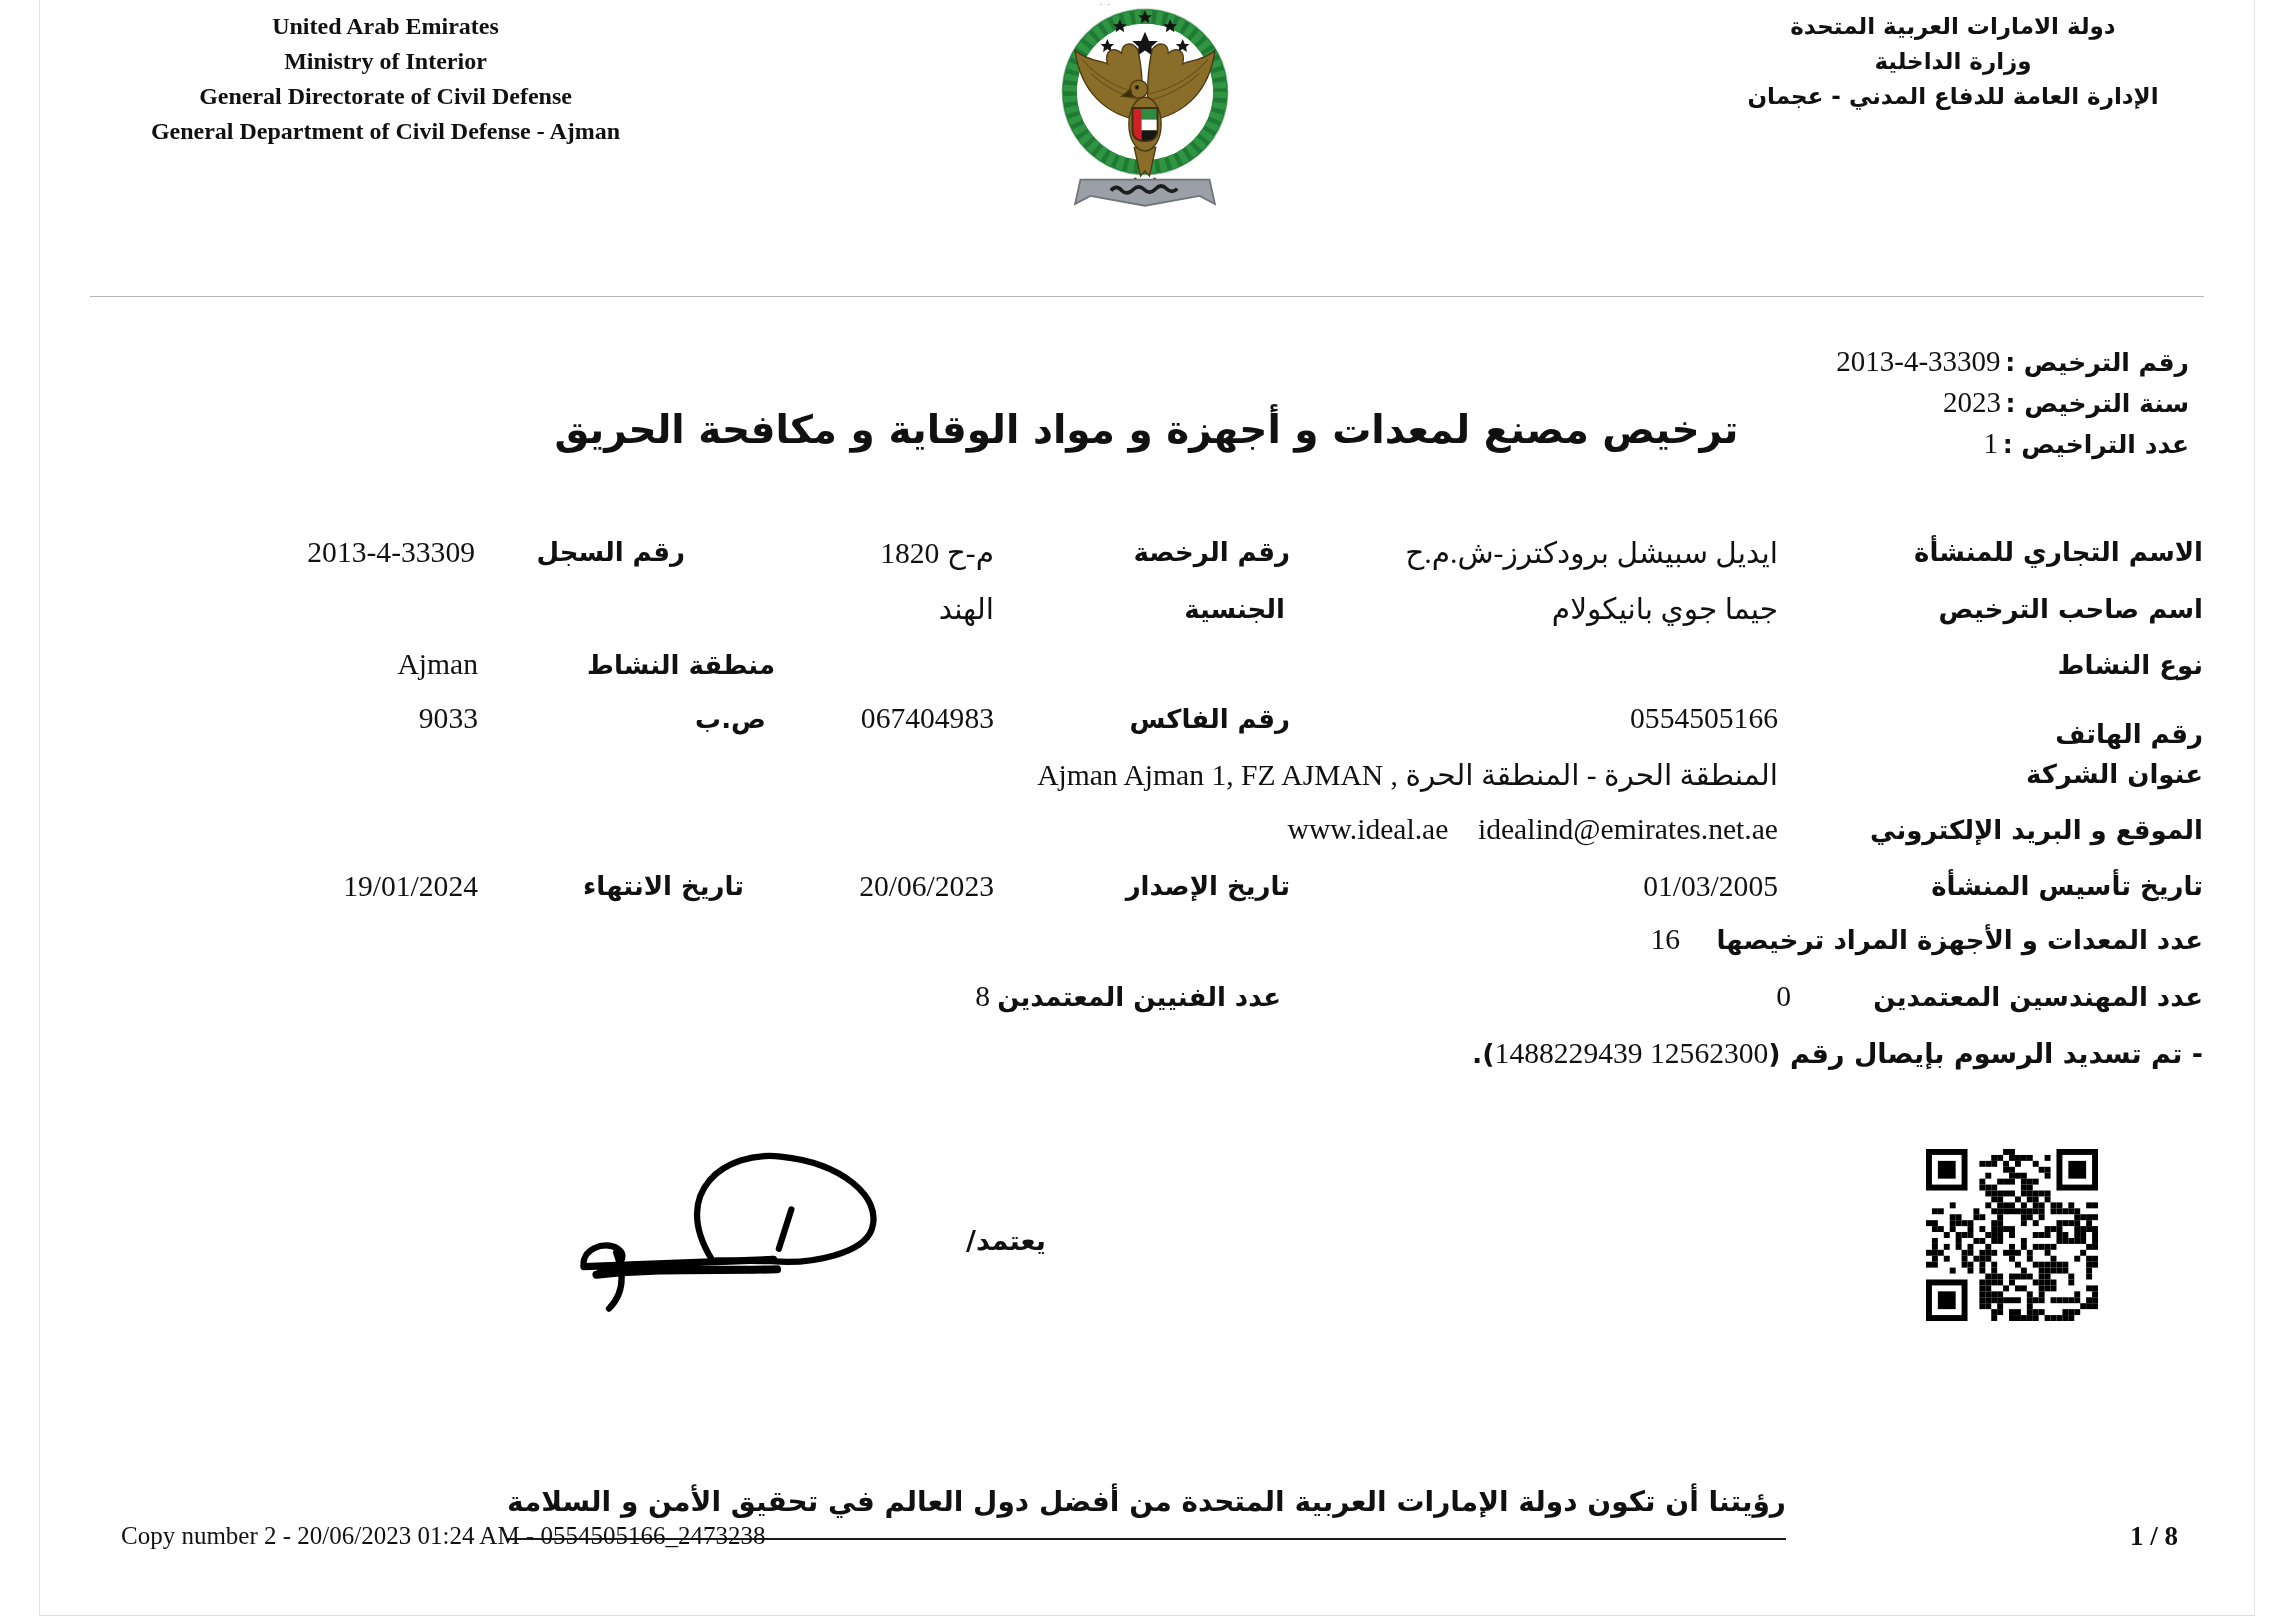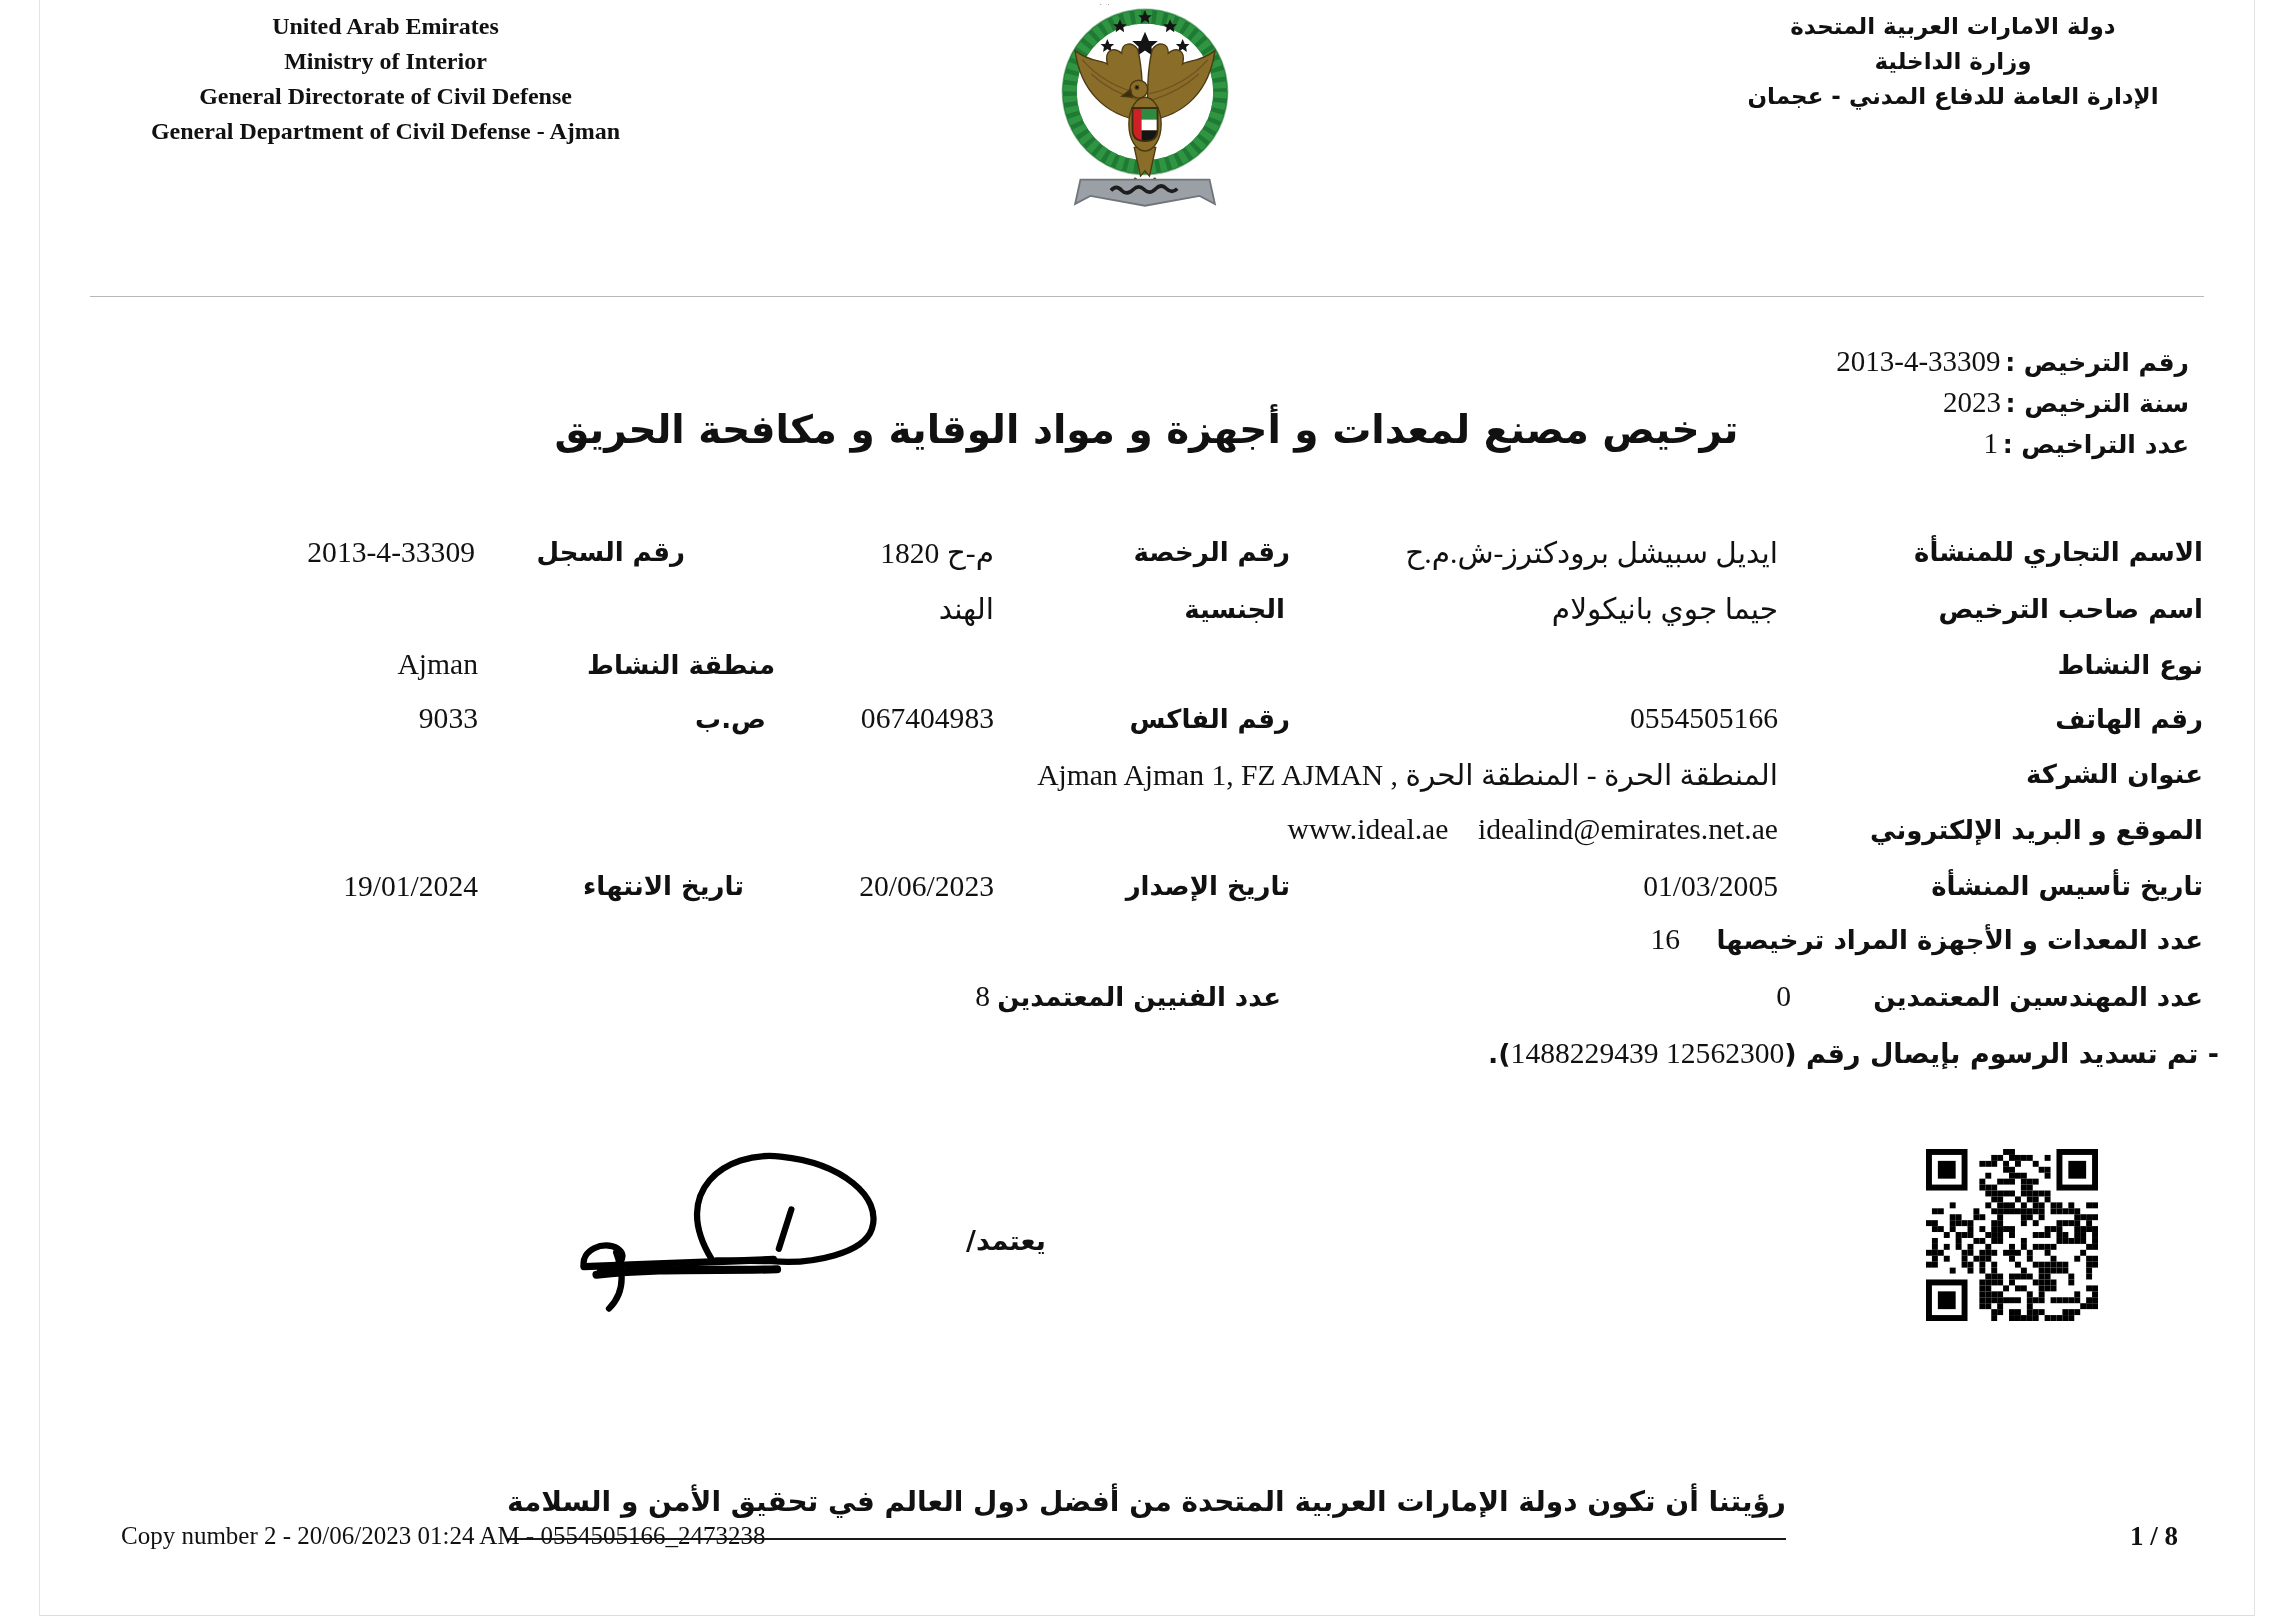--- a/index.html
+++ b/index.html
@@ -131,21 +131,21 @@
 
   <div class="abs f-label" style="right:90px;top:594px">اسم صاحب الترخيص</div>
   <div class="abs f-val" style="right:515px;top:592px" dir="auto">جيما جوي بانيكولام</div>
   <div class="abs f-label" style="right:1008px;top:594px">الجنسية</div>
   <div class="abs f-val" style="right:1299px;top:592px" dir="auto">الهند</div>
 
   <div class="abs f-label" style="right:90px;top:650px">نوع النشاط</div>
   <div class="abs f-label" style="right:1518px;top:650px">منطقة النشاط</div>
   <div class="abs f-val" style="right:1815px;top:648px" dir="auto">Ajman</div>
 
-  <div class="abs f-label" style="right:90px;top:704px">رقم الهاتف</div>
+  <div class="abs f-label" style="right:90px;top:719px">رقم الهاتف</div>
   <div class="abs f-val" style="right:515px;top:702px" dir="auto">0554505166</div>
   <div class="abs f-label" style="right:1003px;top:704px">رقم الفاكس</div>
   <div class="abs f-val" style="right:1299px;top:702px" dir="auto">067404983</div>
   <div class="abs f-label" style="right:1527px;top:704px">ص.ب</div>
   <div class="abs f-val" style="right:1815px;top:702px" dir="auto">9033</div>
 
   <div class="abs f-label" style="right:90px;top:759px">عنوان الشركة</div>
   <div class="abs f-val" style="right:515px;top:758px" dir="auto">المنطقة الحرة - المنطقة الحرة , Ajman Ajman 1, FZ AJMAN</div>
 
   <div class="abs f-label" style="right:90px;top:815px">الموقع و البريد الإلكتروني</div>
@@ -159,21 +159,21 @@
   <div class="abs f-val" style="right:1815px;top:870px" dir="auto">19/01/2024</div>
 
   <div class="abs f-label" style="right:90px;top:925px">عدد المعدات و الأجهزة المراد ترخيصها</div>
   <div class="abs f-val" style="right:613px;top:923px" dir="auto">16</div>
 
   <div class="abs f-label" style="right:90px;top:982px">عدد المهندسين المعتمدين</div>
   <div class="abs f-val" style="right:502px;top:980px" dir="auto">0</div>
   <div class="abs f-label" style="right:1012px;top:982px">عدد الفنيين المعتمدين</div>
   <div class="abs f-val" style="right:1303px;top:980px" dir="auto">8</div>
 
-  <div class="abs fee" style="right:74px;top:1037px">
+  <div class="abs fee" style="right:90px;top:1037px">
     <span class="fee-ar">- تم تسديد الرسوم بإيصال رقم (</span><span class="fee-num">12562300 1488229439</span><span class="fee-ar">).</span>
   </div>
 
   <div class="abs approve" style="right:1247px;top:1225px">يعتمد/</div>
   <svg class="signature" viewBox="0 0 660 255" fill="none" stroke="#000" stroke-linecap="round" stroke-linejoin="round">
     <path stroke-width="7" d="M195 128 C 148 52, 210 6, 272 13 C 340 20, 386 58, 374 94 C 365 121, 308 134, 262 130 L 200 129"></path>
     <path stroke-width="7" d="M284 72 L 270 116"></path>
     <path stroke-width="8" d="M52 136 L 264 128"></path>
     <path stroke-width="9" d="M66 145 C 140 137, 200 141, 268 139"></path>
     <path stroke-width="7" d="M52 136 C 48 118, 74 106, 90 116 C 101 124, 94 136, 70 141"></path>

